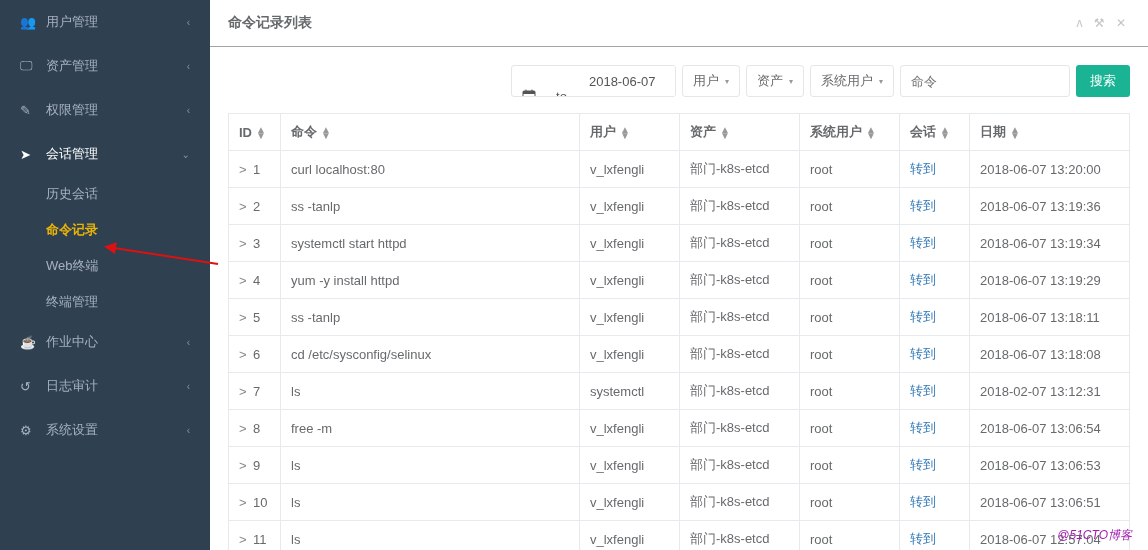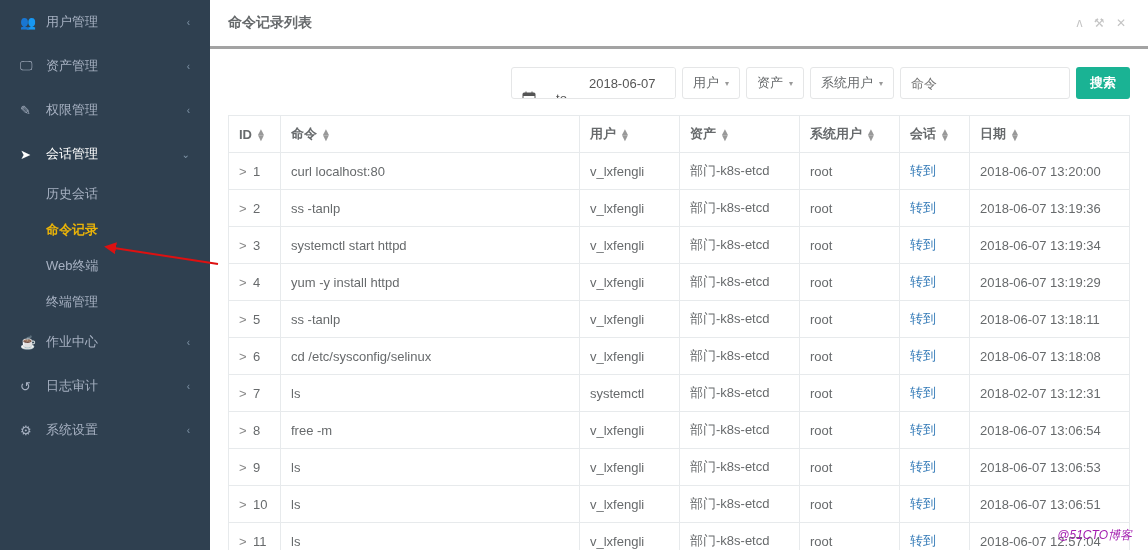--- a/index.html
+++ b/index.html
@@ -11,32 +11,32 @@
     .nav-item .label { flex: 1; }
     .nav-item .arrow { font-size: 10px; color: #8095a8; }
     .nav-item.active { color: #fff; }
     .nav-sub { }
     .nav-sub .nav-subitem { padding: 9px 20px 9px 46px; cursor: pointer; font-size: 13px; color: #a7b1c2; }
     .nav-sub .nav-subitem.active { color: #eab308; font-weight: 600; }
     .arrow-annot { position: absolute; left: 108px; top: 242px; pointer-events: none; }
     .arrow-annot svg { overflow: visible; }
     .main { flex: 1; background: #f3f3f4; padding: 0; overflow: hidden; }
     .panel { background: #fff; margin: 0 0 20px 0; }
-    .panel-header { display: flex; justify-content: space-between; align-items: center; padding: 14px 18px; border-bottom: 3px solid #a3a3a3; background: #fff; }
+    .panel-header { display: flex; justify-content: space-between; align-items: center; padding: 14px 18px; border-bottom: 1px solid #a3a3a3; background: #fff; }
     .panel-title { font-size: 14px; font-weight: 600; color: #676a6c; }
     .panel-tools { color: #c4c4c4; font-size: 12px; letter-spacing: 4px; }
     .panel-body { padding: 18px; background: #fff; }
     .filter-bar { display: flex; justify-content: flex-end; align-items: stretch; gap: 6px; margin-bottom: 16px; }
     .input-group { display: flex; border: 1px solid #e5e6e7; border-radius: 3px; overflow: hidden; background: #fff; height: 32px; }
     .input-addon { background: #e5e5e5; color: #555; display: flex; align-items: center; padding: 0 10px; font-size: 13px; margin-top: 30px; }
     .input-text { border: none; padding: 0 12px; font-size: 13px; color: #555; outline: none; width: 98px; background: #fff; }
     .dropdown { border: 1px solid #e5e6e7; border-radius: 3px; background: #fff; height: 32px; display: flex; align-items: center; padding: 0 10px; font-size: 13px; cursor: pointer; color: #676a6c; gap: 6px; }
     .dropdown .caret { font-size: 8px; color: #999; }
     .search-input { border: 1px solid #e5e6e7; border-radius: 3px; height: 32px; padding: 0 10px; font-size: 13px; outline: none; width: 170px; }
-    .search-btn { background: #1ab394; color: #fff; border: none; border-radius: 3px; height: 32px; padding: 0 14px; font-size: 13px; cursor: pointer; font-weight: bold; }
+    .search-btn { background: #1ab394; color: #fff; border: none; border-radius: 3px; height: 32px; padding: 0 14px; font-size: 13px; cursor: pointer; }
     table { width: 100%; border-collapse: collapse; }
     th, td { border: 1px solid #e7eaec; padding: 9px 10px; text-align: left; font-size: 13px; vertical-align: middle; }
     th { font-weight: 600; color: #676a6c; background: #fff; }
     th .sort { font-size: 10px; color: #999; margin-left: 4px; display: inline-flex; flex-direction: column; line-height: 6px; vertical-align: middle; }
     td { color: #676a6c; }
     td .expand { color: #888; margin-right: 4px; cursor: pointer; display: inline-block; width: 10px; }
     .link { color: #337ab7; cursor: pointer; }
     .watermark { position: absolute; right: 16px; bottom: 6px; font-size: 12px; font-style: italic; color: #a21caf; }
   </style>
 </head>

